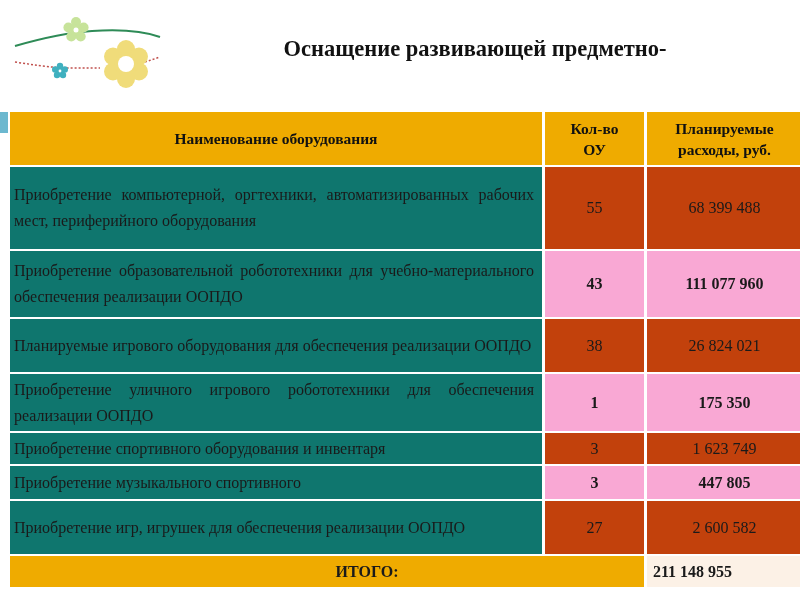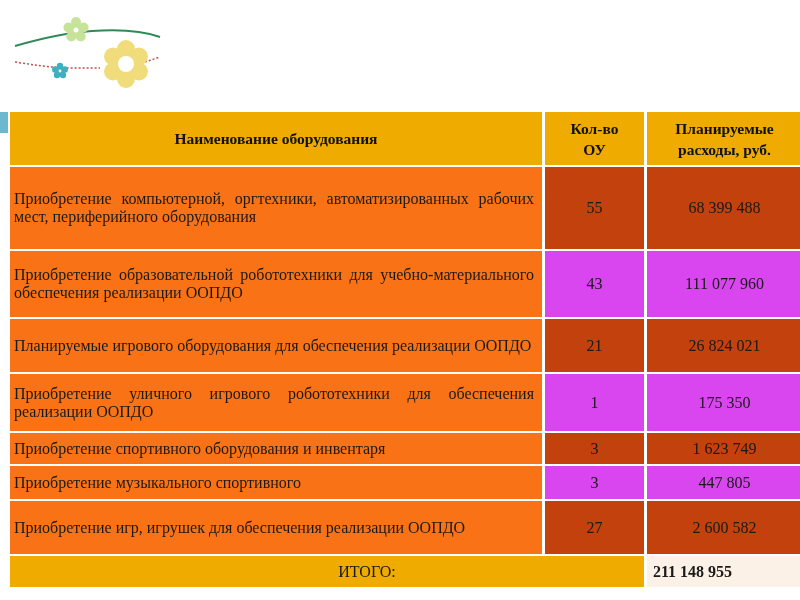--- a/index.html
+++ b/index.html
@@ -27,28 +27,28 @@
     .grid td, .grid th { padding: 0; vertical-align: middle; }
     .grid th {
       background: #efab00; font-weight: bold; font-size: 15.5px; line-height: 21px;
       text-align: center; height: 53px; color: #111;
     }
     .grid .c1 { width: 535px; }
     .grid .c2 { width: 102px; }
     .grid .c3 { width: 155px; }
     .grid .sep-r { border-right: 3px solid #fff; }
     .name-cell {
-      background: #f97316; font-size: 16px; line-height: 18px;
+      background: #0f766e; font-size: 16px; line-height: 26px;
       text-align: justify; text-align-last: left; padding: 0 8px 0 4px !important;
     }
     .num-cell { text-align: center; font-size: 16px; }
     .band-a { background: #c2410c; }
-    .band-b { background: #d946ef; }
+    .band-b { background: #f9a8d4; font-weight: bold; }
     .total-label {
-      background: #efab00; font-weight: normal; font-size: 16px; text-align: center;
+      background: #efab00; font-weight: bold; font-size: 16px; text-align: center;
       padding-left: 80px !important; height: 31px; margin-top: 20px;
     }
     .total-value {
       background: #fcf1e6; font-weight: bold; font-size: 16px; text-align: left;
       padding-left: 6px !important;
     }
   </style>
 </head>
 <body>
 
@@ -79,20 +79,21 @@
       <circle cx="4.8" cy="-1.5" r="3.2"></circle>
       <circle cx="3" cy="4" r="3.2"></circle>
     <circle cx="-3" cy="4" r="3.2"></circle>
       <circle cx="-4.8" cy="-1.5" r="3.2"></circle>
       <circle cx="0" cy="0" r="3.5"></circle>
     <circle cx="0" cy="0" r="1.4" fill="#fff"></circle>
   </g>
 </svg>
 
 <div class="title">
+  <div>Оснащение развивающей предметно-</div>
 </div>
 
 <div class="marker"></div>
 
 <table class="grid">
   <colgroup>
       <col class="c1">
       <col class="c2">
       <col class="c3">
     </colgroup>
@@ -115,21 +116,21 @@
       <td class="num-cell band-a sep-r">55</td>
       <td class="num-cell band-a">68 399 488</td>
     </tr>
     <tr style="height:66px">
       <td class="name-cell sep-r">Приобретение образовательной робототехники для учебно-материального обеспечения реализации ООПДО</td>
       <td class="num-cell band-b sep-r">43</td>
       <td class="num-cell band-b">111 077 960</td>
     </tr>
     <tr style="height:53px">
       <td class="name-cell sep-r">Планируемые игрового оборудования для обеспечения реализации ООПДО</td>
-      <td class="num-cell band-a sep-r">21</td>
+      <td class="num-cell band-a sep-r">38</td>
       <td class="num-cell band-a">26 824 021</td>
     </tr>
     <tr style="height:57px">
       <td class="name-cell sep-r">Приобретение уличного игрового робототехники для обеспечения реализации ООПДО</td>
       <td class="num-cell band-b sep-r">1</td>
       <td class="num-cell band-b">175 350</td>
     </tr>
     <tr style="height:31px">
       <td class="name-cell sep-r">Приобретение спортивного оборудования и инвентаря</td>
       <td class="num-cell band-a sep-r">3</td>

